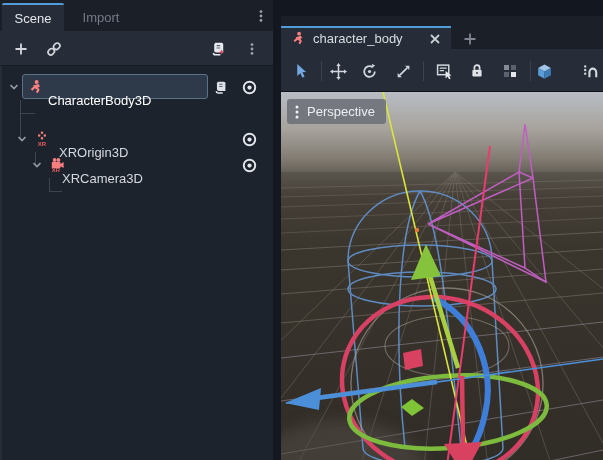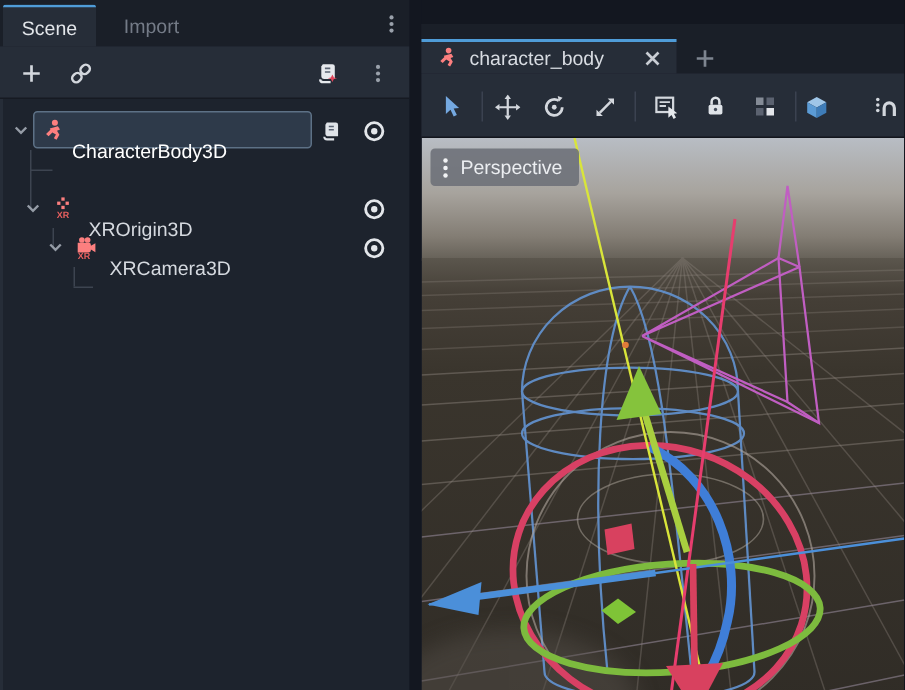--- a/index.html
+++ b/index.html
@@ -191,21 +191,21 @@
         <span class="rowicon" style="left:48px">
           <svg width="16" height="16" viewBox="0 0 16 16">
             <g fill="#fc7f7f">
               <circle cx="4.6" cy="3" r="1.9"></circle>
                 <circle cx="8.4" cy="3" r="1.9"></circle>
               <path d="M1.8 4.9h7.4a1.4 1.4 0 0 1 1.4 1.4v0.6l3-1.8v6l-3-1.8v0.6a1.4 1.4 0 0 1-1.4 1.4H1.8z"></path>
             </g>
             <text x="6" y="15.4" text-anchor="middle" font-size="6" font-weight="bold" fill="#e85f5f" font-family="Liberation Sans, sans-serif">XR</text>
           </svg>
         </span>
-        <span class="row-label" style="left:71px">XRCamera3D</span>
+        <span class="row-label" style="left:60px">XRCamera3D</span>
         <span class="eye-btn">
           <svg width="17" height="17" viewBox="0 0 16 16">
             <circle cx="8" cy="8" r="5.4" stroke="#e3e6ea" stroke-width="1.8" fill="none"></circle>
               <circle cx="8" cy="8" r="2" fill="#e3e6ea"></circle>
           </svg>
         </span>
       </div>
 
     </div>
   </div>

